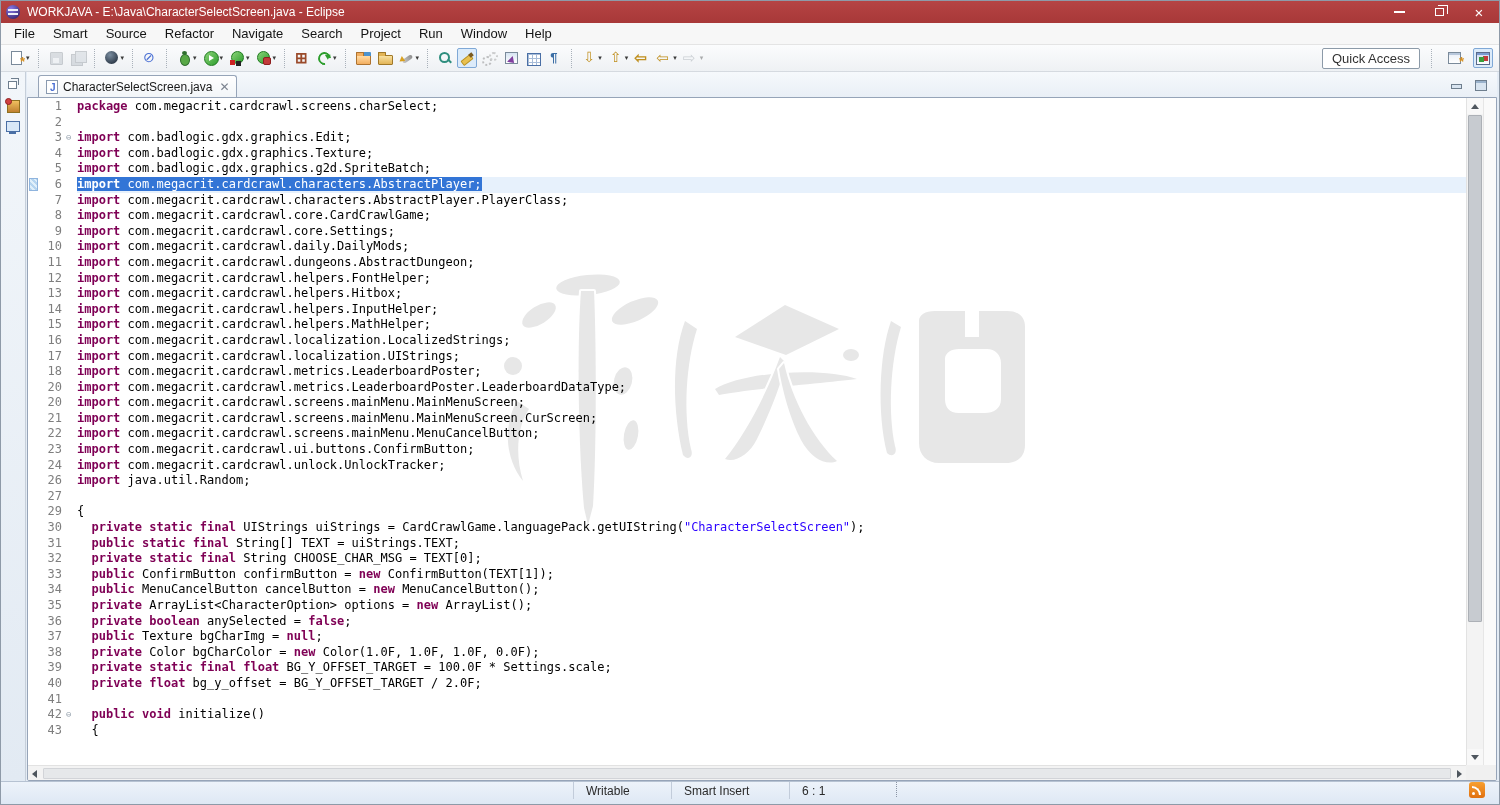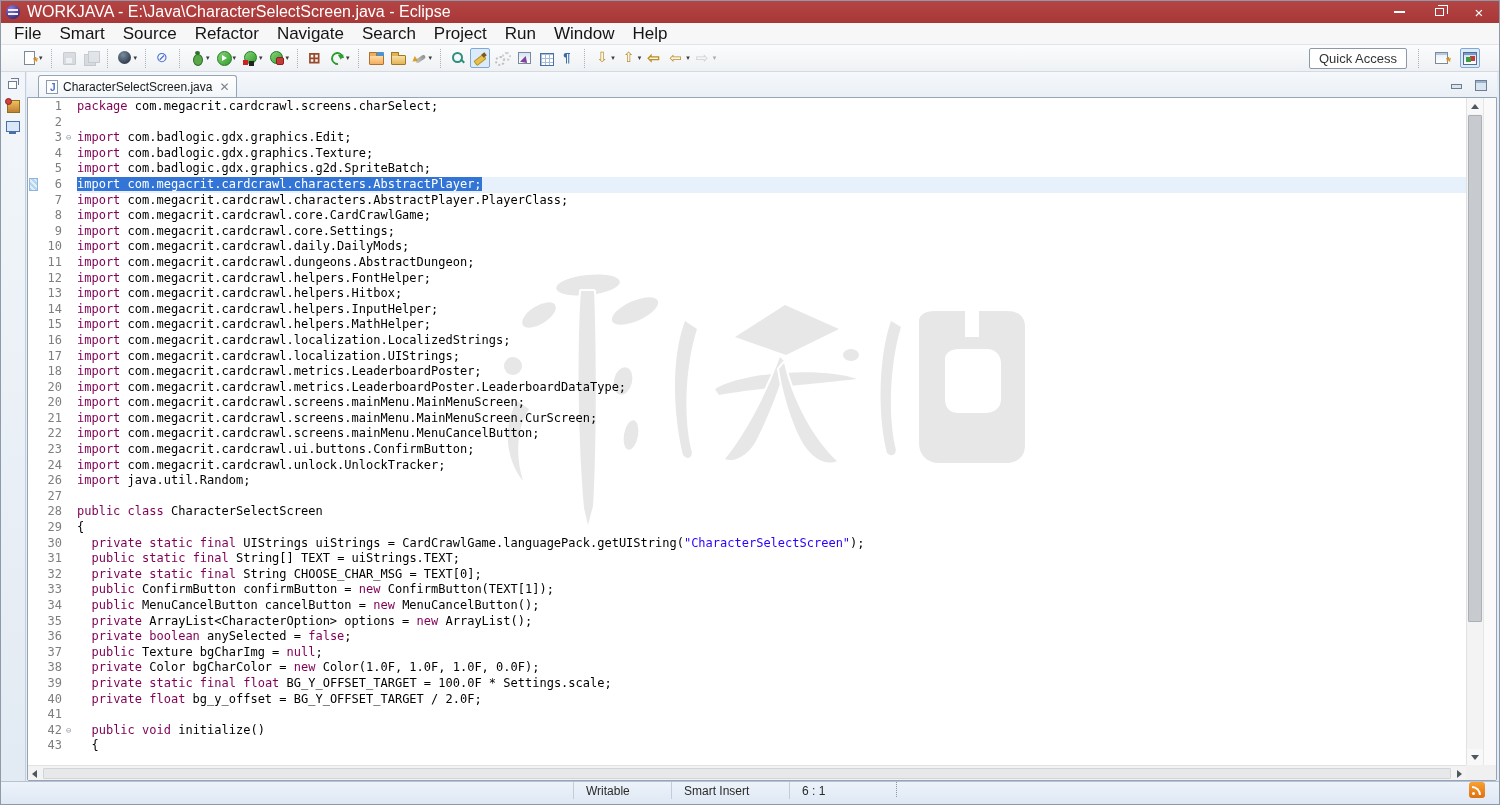--- a/index.html
+++ b/index.html
@@ -3,33 +3,33 @@
 <meta charset="utf-8">
 <style>
   *{box-sizing:border-box;margin:0;padding:0}
   body{width:1500px;height:805px;overflow:hidden;font-family:"Liberation Sans",sans-serif;background:#E8EEF6}
   .window{width:1500px;height:805px;display:flex;flex-direction:column;border:1px solid #8E9AA8}
 
   
   .titlebar{height:22px;background:linear-gradient(#B54444,#A83838);display:flex;align-items:center;padding-left:5px;flex:none}
   .eclipse-icon{width:14px;height:14px;border-radius:50%;background:radial-gradient(circle at 5px 4px,#8A7AE8,#241457);position:relative;flex:none}
   .eclipse-icon::before{content:"";position:absolute;left:2px;top:4px;width:10px;height:2px;background:#F0F0F8;box-shadow:0 4px 0 #F0F0F8}
-  .title-text{color:#fff;font-size:16px;margin-left:7px;flex:1;white-space:nowrap;overflow:hidden}
+  .title-text{color:#fff;font-size:12px;margin-left:7px;flex:1;white-space:nowrap;overflow:hidden}
   .wbtn{width:40px;height:22px;display:flex;align-items:center;justify-content:center;flex:none}
   .min-glyph{width:11px;height:2px;background:#fff}
   .restore-glyph{width:9px;height:8px;border:1px solid #fff;position:relative;background:transparent}
   .restore-glyph::before{content:"";position:absolute;left:2px;top:-4px;width:9px;height:8px;border:1px solid #fff;border-bottom:none;border-left:none}
   .close-glyph{color:#fff;font-size:15px;line-height:15px}
 
   
   .menubar{height:22px;background:#F7F7F7;display:flex;align-items:center;padding-left:4px;border-bottom:1px solid #E4E4E4;flex:none}
-  .menu-item{padding:15px 9px;font-size:17px;color:#141414;cursor:default}
-
-  
-  .toolbar{height:27px;background:linear-gradient(#FBFCFD,#EEF1F4);display:flex;align-items:center;padding:0 18px;border-bottom:1px solid #D5DAE0;flex:none}
+  .menu-item{padding:15px 9px;font-size:13px;color:#141414;cursor:default}
+
+  
+  .toolbar{height:27px;background:linear-gradient(#FBFCFD,#EEF1F4);display:flex;align-items:center;padding:0 5px;border-bottom:1px solid #D5DAE0;flex:none}
   .tbtn{display:flex;align-items:center;padding:1px 1px;border:1px solid transparent;border-radius:2px;margin:0 1px}
   .tbtn.tog{background:#DCEBFA;border-color:#7FA8D6}
   .tbtn.dis{opacity:.4}
   .ticon{width:16px;height:16px;display:inline-block;position:relative;flex:none}
   .dd{font-size:7px;color:#3A3A3A;margin-left:1px}
   .tsep{width:2px;height:19px;border-left:1px dotted #A9B1BA;margin:0 5px;flex:none}
   .toolbar-right{margin-left:auto;display:flex;align-items:center;gap:6px}
   .quick-access{border:1px solid #8C9AA8;background:#fff;border-radius:2px;font-size:13px;color:#333;padding:2px 9px}
 
   
@@ -103,21 +103,21 @@
   .editor{flex:1;background:#fff;border:1px solid #96A4B8;border-radius:0 0 2px 2px;position:relative;overflow:hidden;min-height:0}
   .watermark{position:absolute;left:455px;top:165px;width:545px;height:390px;z-index:1;pointer-events:none}
   .code{position:absolute;left:0;top:0;right:30px;bottom:15px;font-family:"DejaVu Sans Mono","Liberation Mono",monospace;font-size:12px;line-height:15.6px;z-index:2;padding-top:1px;overflow:hidden}
   .line{display:flex;height:15.6px;white-space:pre}
   .marker{width:12px;flex:none;position:relative}
   .occ{position:absolute;left:1px;top:1px;width:9px;height:13px;border:1px solid #8FB4DE;background:repeating-linear-gradient(45deg,#B5D4EF 0 2px,#E0EFFA 2px 4px)}
   .num{width:26px;flex:none;text-align:right;color:#7E7E7E;padding-right:4px}
   .fold{width:11px;flex:none;color:#94A0AC;font-size:9px;line-height:15px;text-align:left}
   .txt{flex:1;color:#000}
   .line.cur .txt{background:#E7F1FC}
-  .k{color:#7F0055;font-weight:normal}
+  .k{color:#7F0055;font-weight:bold}
   .s{color:#2A00FF}
   .selspan{background:#3375D6}
   .selspan .k,.selspan .p,.selspan .s{color:#fff}
 
   .vscroll{position:absolute;right:13px;top:0;bottom:15px;width:17px;background:#F3F3F3;border-left:1px solid #E2E2E2;z-index:3}
   .sarr{position:absolute;left:0;width:17px;height:16px;background:#F8F8F8}
   .sarr.up{top:0}.sarr.down{bottom:0}
   .sarr.up::before{content:"";position:absolute;left:4px;top:6px;border-left:4px solid transparent;border-right:4px solid transparent;border-bottom:5px solid #4E565E}
   .sarr.down::before{content:"";position:absolute;left:4px;top:6px;border-left:4px solid transparent;border-right:4px solid transparent;border-top:5px solid #4E565E}
   .vthumb{position:absolute;left:1px;right:1px;top:17px;height:76%;background:#C7CBD0;border:1px solid #ACB0B6;border-radius:1px}
@@ -345,21 +345,20 @@
             <div class="line"><span class="marker"></span><span class="num">17</span><span class="fold"></span><span class="txt"><span class="k">import</span><span class="p"> com.megacrit.cardcrawl.localization.UIStrings;</span></span></div>
             <div class="line"><span class="marker"></span><span class="num">18</span><span class="fold"></span><span class="txt"><span class="k">import</span><span class="p"> com.megacrit.cardcrawl.metrics.LeaderboardPoster;</span></span></div>
             <div class="line"><span class="marker"></span><span class="num">20</span><span class="fold"></span><span class="txt"><span class="k">import</span><span class="p"> com.megacrit.cardcrawl.metrics.LeaderboardPoster.LeaderboardDataType;</span></span></div>
             <div class="line"><span class="marker"></span><span class="num">20</span><span class="fold"></span><span class="txt"><span class="k">import</span><span class="p"> com.megacrit.cardcrawl.screens.mainMenu.MainMenuScreen;</span></span></div>
             <div class="line"><span class="marker"></span><span class="num">21</span><span class="fold"></span><span class="txt"><span class="k">import</span><span class="p"> com.megacrit.cardcrawl.screens.mainMenu.MainMenuScreen.CurScreen;</span></span></div>
             <div class="line"><span class="marker"></span><span class="num">22</span><span class="fold"></span><span class="txt"><span class="k">import</span><span class="p"> com.megacrit.cardcrawl.screens.mainMenu.MenuCancelButton;</span></span></div>
             <div class="line"><span class="marker"></span><span class="num">23</span><span class="fold"></span><span class="txt"><span class="k">import</span><span class="p"> com.megacrit.cardcrawl.ui.buttons.ConfirmButton;</span></span></div>
             <div class="line"><span class="marker"></span><span class="num">24</span><span class="fold"></span><span class="txt"><span class="k">import</span><span class="p"> com.megacrit.cardcrawl.unlock.UnlockTracker;</span></span></div>
             <div class="line"><span class="marker"></span><span class="num">26</span><span class="fold"></span><span class="txt"><span class="k">import</span><span class="p"> java.util.Random;</span></span></div>
             <div class="line"><span class="marker"></span><span class="num">27</span><span class="fold"></span><span class="txt"></span></div>
-            <div class="line"><span class="marker"></span><span class="num">28</span><span class="fold"></span><span class="txt"><span class="k">public</span><span class="p"> </span><span class="k">class</span><span class="p"> CharacterSelectScreen</span></span></div>
             <div class="line"><span class="marker"></span><span class="num">29</span><span class="fold"></span><span class="txt"><span class="p">{</span></span></div>
             <div class="line"><span class="marker"></span><span class="num">30</span><span class="fold"></span><span class="txt"><span class="p">  </span><span class="k">private</span><span class="p"> </span><span class="k">static</span><span class="p"> </span><span class="k">final</span><span class="p"> UIStrings uiStrings = CardCrawlGame.languagePack.getUIString(</span><span class="s">"CharacterSelectScreen"</span><span class="p">);</span></span></div>
             <div class="line"><span class="marker"></span><span class="num">31</span><span class="fold"></span><span class="txt"><span class="p">  </span><span class="k">public</span><span class="p"> </span><span class="k">static</span><span class="p"> </span><span class="k">final</span><span class="p"> String[] TEXT = uiStrings.TEXT;</span></span></div>
             <div class="line"><span class="marker"></span><span class="num">32</span><span class="fold"></span><span class="txt"><span class="p">  </span><span class="k">private</span><span class="p"> </span><span class="k">static</span><span class="p"> </span><span class="k">final</span><span class="p"> String CHOOSE_CHAR_MSG = TEXT[0];</span></span></div>
             <div class="line"><span class="marker"></span><span class="num">33</span><span class="fold"></span><span class="txt"><span class="p">  </span><span class="k">public</span><span class="p"> ConfirmButton confirmButton = </span><span class="k">new</span><span class="p"> ConfirmButton(TEXT[1]);</span></span></div>
             <div class="line"><span class="marker"></span><span class="num">34</span><span class="fold"></span><span class="txt"><span class="p">  </span><span class="k">public</span><span class="p"> MenuCancelButton cancelButton = </span><span class="k">new</span><span class="p"> MenuCancelButton();</span></span></div>
             <div class="line"><span class="marker"></span><span class="num">35</span><span class="fold"></span><span class="txt"><span class="p">  </span><span class="k">private</span><span class="p"> ArrayList&lt;CharacterOption&gt; options = </span><span class="k">new</span><span class="p"> ArrayList();</span></span></div>
             <div class="line"><span class="marker"></span><span class="num">36</span><span class="fold"></span><span class="txt"><span class="p">  </span><span class="k">private</span><span class="p"> </span><span class="k">boolean</span><span class="p"> anySelected = </span><span class="k">false</span><span class="p">;</span></span></div>
             <div class="line"><span class="marker"></span><span class="num">37</span><span class="fold"></span><span class="txt"><span class="p">  </span><span class="k">public</span><span class="p"> Texture bgCharImg = </span><span class="k">null</span><span class="p">;</span></span></div>
             <div class="line"><span class="marker"></span><span class="num">38</span><span class="fold"></span><span class="txt"><span class="p">  </span><span class="k">private</span><span class="p"> Color bgCharColor = </span><span class="k">new</span><span class="p"> Color(1.0F, 1.0F, 1.0F, 0.0F);</span></span></div>

